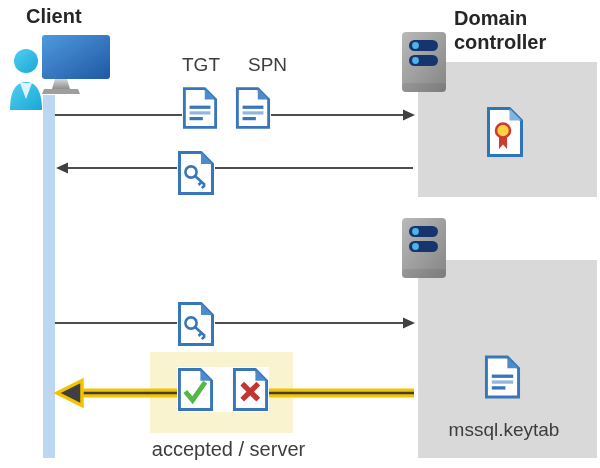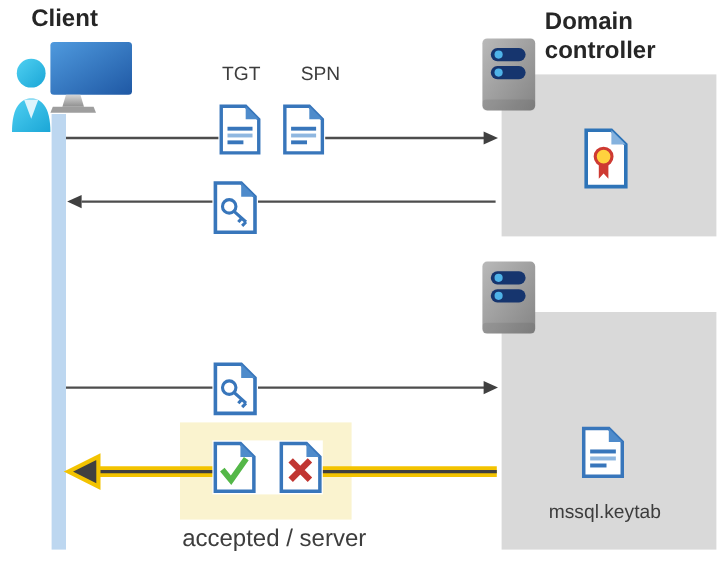--- a/index.html
+++ b/index.html
@@ -9,21 +9,21 @@
   }
   .abs{position:absolute;}
   .box{position:absolute;background:#d9d9d9;}
   .hl-box{position:absolute;background:#faf3cf;}
   .lifeline{position:absolute;background:#bdd7f0;}
   .title{
     position:absolute;font-weight:700;font-size:20px;line-height:24px;
     color:#262626;letter-spacing:0;
   }
   .plain{
-    position:absolute;font-weight:400;font-size:16px;color:#3d3d3d;
+    position:absolute;font-weight:400;font-size:19px;color:#3d3d3d;
   }
   .centered{text-align:center;}
   .icon-group{
     position:absolute;background:#ffffff;display:flex;gap:17px;align-items:center;
   }
   svg{display:block;}
   .arrow-layer{position:absolute;left:0;top:0;}
   .z0{z-index:0}.z1{z-index:1}.z2{z-index:2}.z3{z-index:3}
 </style>
 </head>

